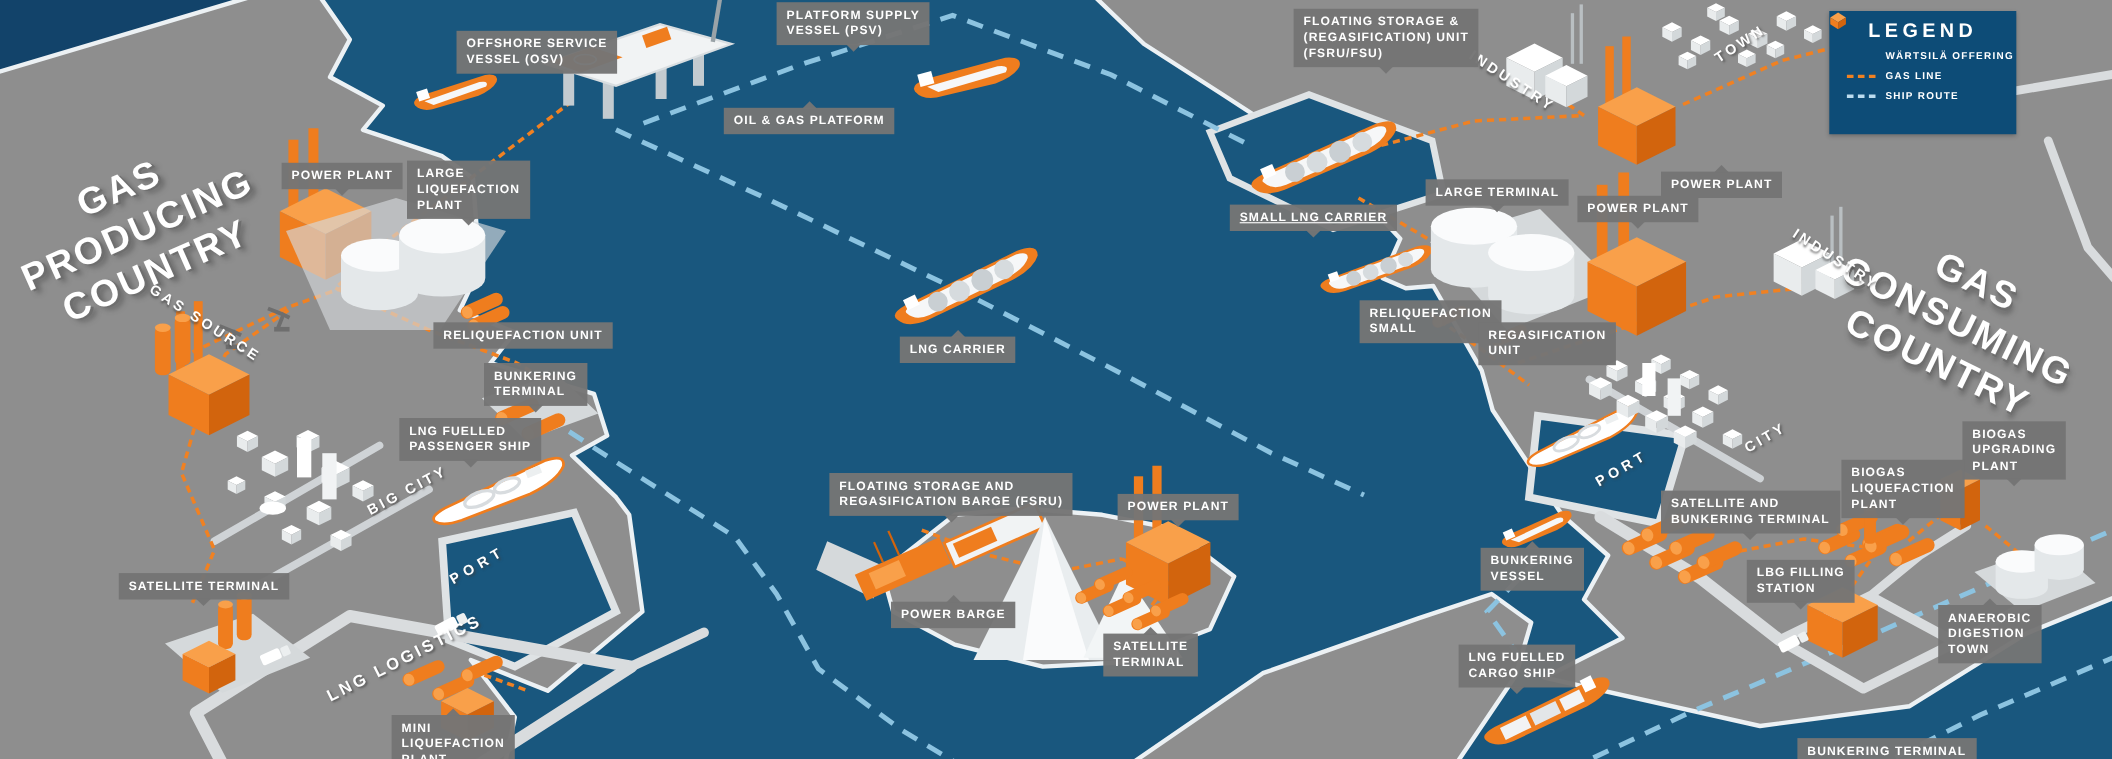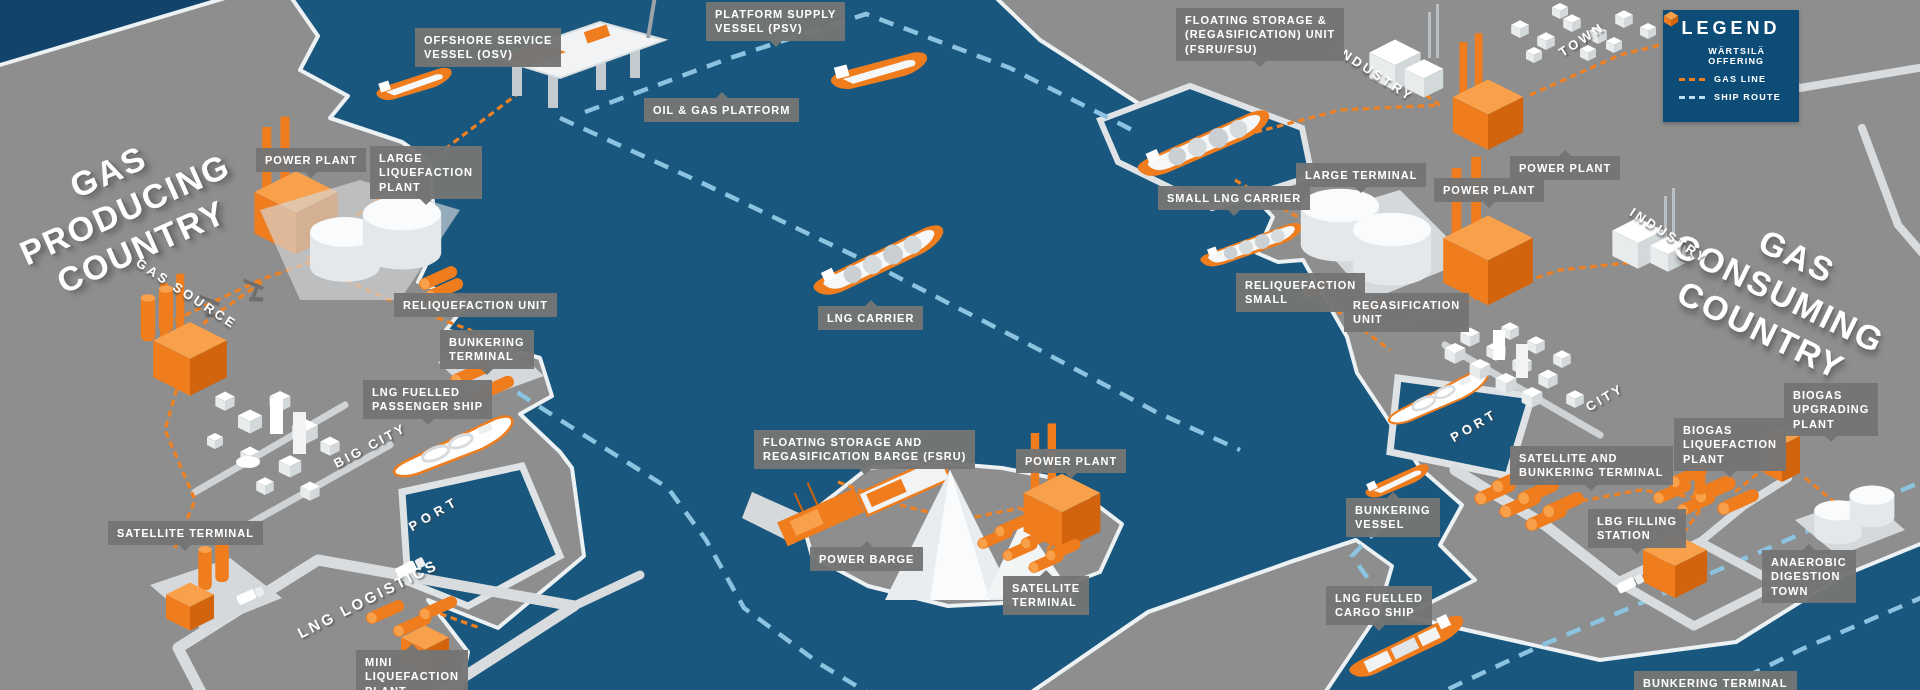--- a/index.html
+++ b/index.html
@@ -11,21 +11,21 @@
         padding:5px 9px;white-space:pre-line;}
   .pd::after,.pu::after{content:"";position:absolute;left:50%;margin-left:-7px;
         border:7px solid transparent;}
   .pd::after{bottom:-13px;border-top-color:rgba(117,117,117,.97);}
   .pu::after{top:-13px;border-bottom-color:rgba(117,117,117,.97);}
   .place{position:absolute;z-index:4;color:#fff;font-weight:bold;font-size:13px;
         letter-spacing:3px;white-space:nowrap;text-shadow:1px 2px 2px rgba(60,60,60,.65);}
   .country{position:absolute;z-index:4;color:#fff;font-weight:bold;font-size:34px;
         line-height:1.2;letter-spacing:2px;text-align:center;white-space:pre-line;
         text-shadow:2px 2px 0 #6e6e6e,4px 5px 5px rgba(70,70,70,.5);}
-  .legend{position:absolute;z-index:6;left:1663px;top:10px;width:136px;height:112px;
+  .legend{position:absolute;z-index:6;left:1663px;top:10px;width:170px;height:112px;
         background:#0d4c77;box-shadow:0 2px 4px rgba(0,0,0,.25);}
   .legend h3{margin:8px 0 7px;text-align:center;color:#fff;font-size:18px;
         letter-spacing:4px;font-weight:bold;}
   .lrow{display:flex;align-items:center;gap:9px;padding:0 0 8px 16px;}
   .lrow .txt{color:#fff;font-size:9px;font-weight:bold;letter-spacing:1.2px;}
   .lic{width:26px;display:flex;justify-content:center;}
   .dash-gas{width:26px;border-top:3px dashed #f08122;}
   .dash-route{width:26px;border-top:3px dashed #bcdcef;}
 </style>
 </head>
@@ -353,21 +353,21 @@
 <div class="place" style="left:1330px;top:66px;transform:rotate(33deg);">INDUSTRY</div>
 <div class="place" style="left:1556px;top:32px;transform:rotate(-33deg);">TOWN</div>
 <div class="place" style="left:1624px;top:228px;transform:rotate(33deg);">INDUSTRY</div>
 <div class="place" style="left:1584px;top:390px;transform:rotate(-30deg);">CITY</div>
 <div class="place" style="left:1448px;top:418px;transform:rotate(-30deg);letter-spacing:4px;">PORT</div>
 
 <div class="chip" style="left:415px;top:28px;">OFFSHORE SERVICE
 VESSEL (OSV)</div>
 <div class="chip pd" style="left:706px;top:2px;">PLATFORM SUPPLY
 VESSEL (PSV)</div>
-<div class="chip pu" style="left:644px;top:98px;">OIL &amp; GAS PLATFORM</div>
+<div class="chip pu" style="left:658px;top:98px;">OIL &amp; GAS PLATFORM</div>
 <div class="chip pd" style="left:1176px;top:8px;">FLOATING STORAGE &amp;
 (REGASIFICATION) UNIT
 (FSRU/FSU)</div>
 <div class="chip pd" style="left:256px;top:148px;">POWER PLANT</div>
 <div class="chip pd" style="left:370px;top:146px;">LARGE
 LIQUEFACTION
 PLANT</div>
 <div class="chip" style="left:394px;top:293px;">RELIQUEFACTION UNIT</div>
 <div class="chip pd" style="left:440px;top:330px;">BUNKERING
 TERMINAL</div>
@@ -377,21 +377,21 @@
 <div class="chip pu" style="left:356px;top:650px;">MINI
 LIQUEFACTION
 PLANT</div>
 <div class="chip pu" style="left:818px;top:306px;">LNG CARRIER</div>
 <div class="chip pd" style="left:754px;top:430px;">FLOATING STORAGE AND
 REGASIFICATION BARGE (FSRU)</div>
 <div class="chip pd" style="left:1016px;top:449px;">POWER PLANT</div>
 <div class="chip pu" style="left:810px;top:547px;">POWER BARGE</div>
 <div class="chip pu" style="left:1003px;top:576px;">SATELLITE
 TERMINAL</div>
-<div class="chip pd" style="left:1158px;top:186px;">SMALL LNG CARRIER</div>
+<div class="chip pd" style="left:1118px;top:186px;text-decoration:underline;">SMALL LNG CARRIER</div>
 <div class="chip pd" style="left:1296px;top:163px;">LARGE TERMINAL</div>
 <div class="chip pd" style="left:1434px;top:178px;">POWER PLANT</div>
 <div class="chip pu" style="left:1510px;top:156px;">POWER PLANT</div>
 <div class="chip" style="left:1236px;top:273px;">RELIQUEFACTION
 SMALL</div>
 <div class="chip" style="left:1344px;top:293px;">REGASIFICATION
 UNIT</div>
 <div class="chip pd" style="left:1784px;top:383px;">BIOGAS
 UPGRADING
 PLANT</div>

